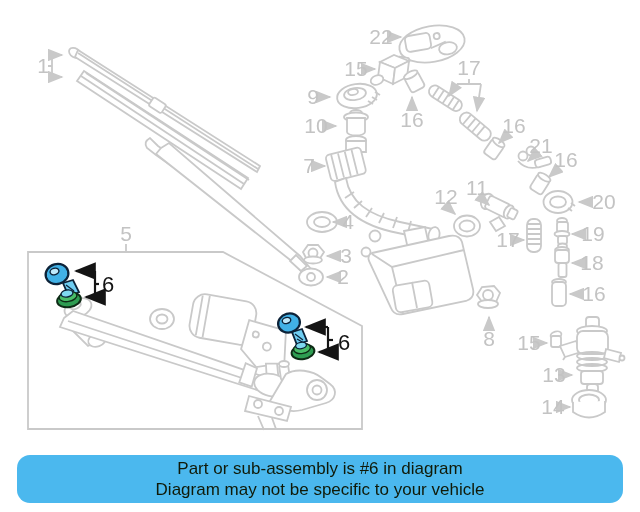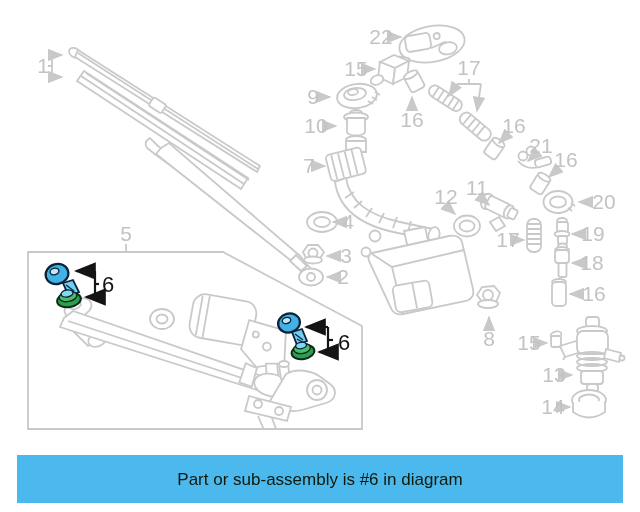--- a/index.html
+++ b/index.html
@@ -8,21 +8,21 @@
   #art{position:absolute;left:0;top:0;}
   .callout{font-family:"Liberation Sans",sans-serif;font-size:21px;text-anchor:middle;}
   .callout.gray{fill:#c3c3c3;}
   .callout.black{fill:#141414;font-size:22px;}
   .ln{stroke:#c9c9c9;stroke-width:1.8;fill:none;}
   .pt{stroke:#c9c9c9;stroke-width:1.8;fill:#ffffff;}
   .ptn{stroke:#c9c9c9;stroke-width:1.8;fill:none;}
   .bk{stroke:#141414;stroke-width:2.2;fill:none;}
   #banner{position:absolute;left:17px;top:455px;width:606px;height:48px;
           display:flex;flex-direction:column;justify-content:center;align-items:center;
-          text-align:center;font-size:17px;line-height:21px;}
+          text-align:center;font-size:17px;line-height:21px;border-radius:13px;}
 </style>
 </head>
 <body>
 
 <div id="stage">
 
 <svg id="art" width="640" height="512" viewBox="0 0 640 512">
   <defs>
     <marker id="ga" viewBox="0 0 10 8" refX="9" refY="4" markerWidth="9" markerHeight="7" orient="auto">
       <path d="M0,0 L10,4 L0,8 Z" fill="#c9c9c9"></path>
@@ -338,15 +338,16 @@
         <text x="529" y="350" class="callout gray">15</text>
         <text x="554" y="382" class="callout gray">13</text>
         <text x="553" y="414" class="callout gray">14</text>
         <text x="108" y="292" class="callout black">6</text>
         <text x="344" y="350" class="callout black">6</text>
       </g>
 </svg>
 
 <div id="banner" style="background: rgb(75, 184, 238); color: rgb(16, 26, 8);">
   <div>Part or sub-assembly is #6 in diagram</div>
+  <div>Diagram may not be specific to your vehicle</div>
 </div>
 
 </div>
 
 </body></html>

